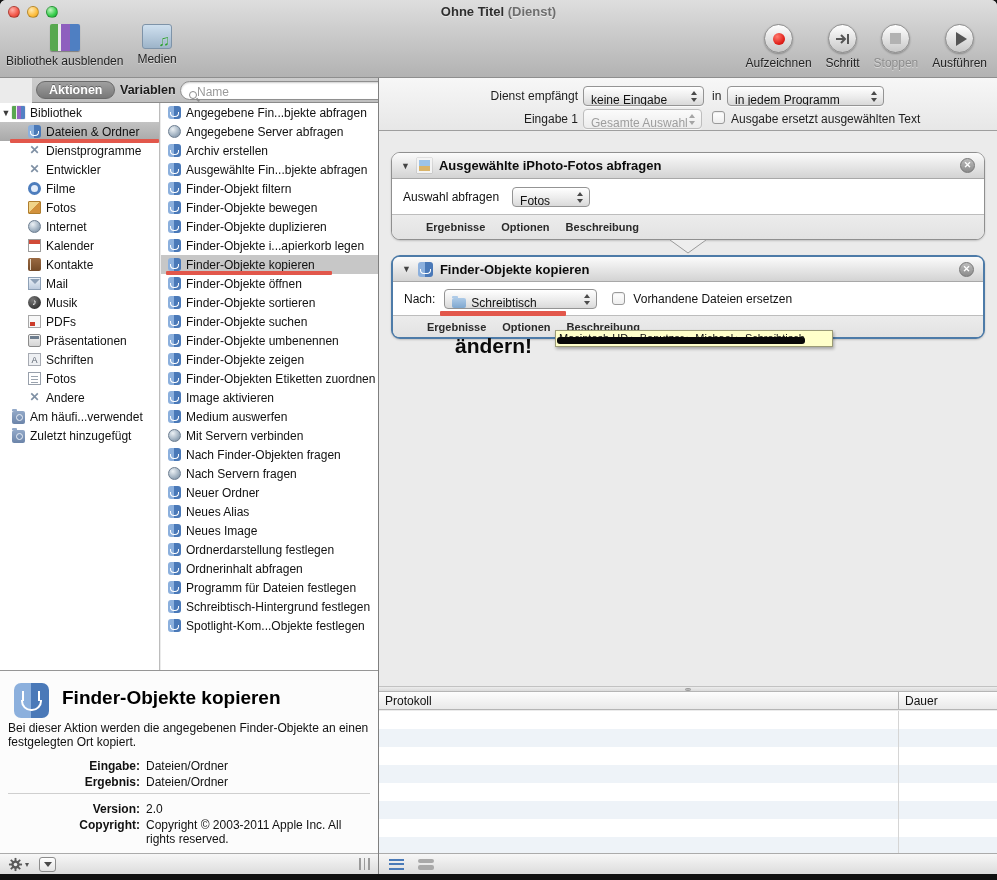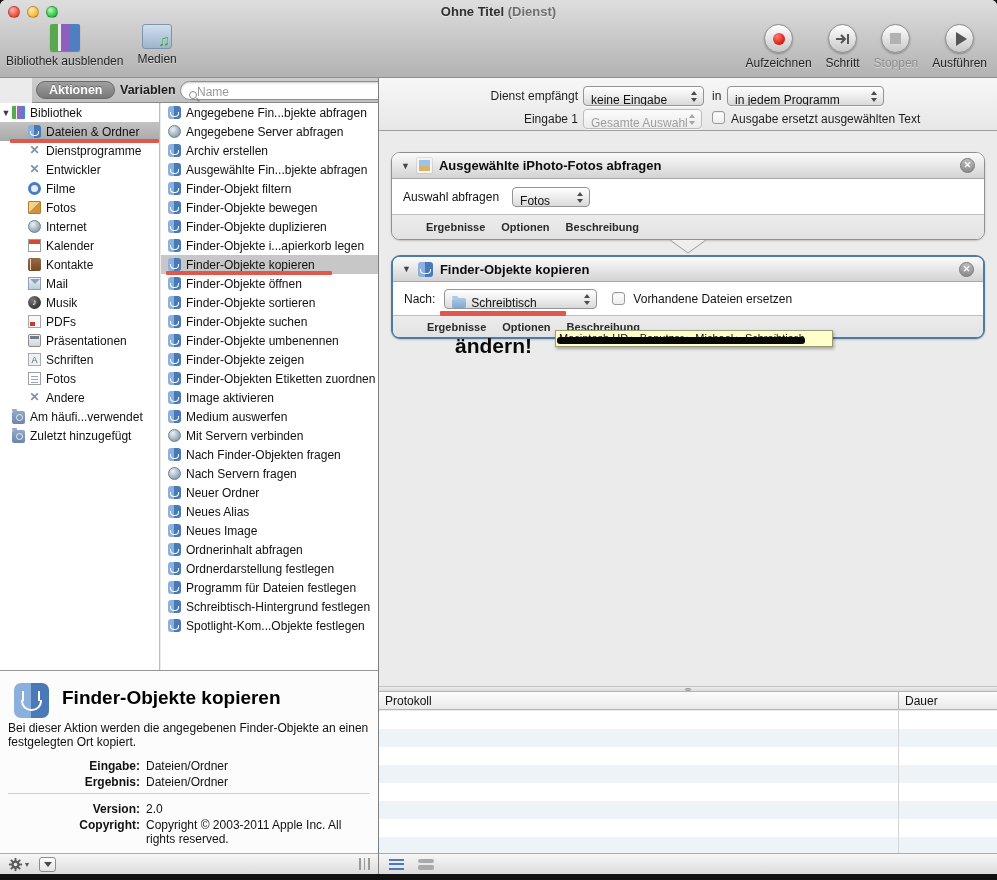--- a/index.html
+++ b/index.html
@@ -445,26 +445,26 @@
         <span class="lbl">Neues Alias</span>
       </div>
 
       <div class="row">
         <span class="ic ic-finder"></span>
         <span class="lbl">Neues Image</span>
       </div>
 
       <div class="row">
         <span class="ic ic-finder"></span>
+        <span class="lbl">Ordnerdarstellung festlegen</span>
+      </div>
+
+      <div class="row">
+        <span class="ic ic-finder"></span>
         <span class="lbl">Ordnerinhalt abfragen</span>
-      </div>
-
-      <div class="row">
-        <span class="ic ic-finder"></span>
-        <span class="lbl">Ordnerdarstellung festlegen</span>
       </div>
 
       <div class="row">
         <span class="ic ic-finder"></span>
         <span class="lbl">Programm für Dateien festlegen</span>
       </div>
 
       <div class="row">
         <span class="ic ic-finder"></span>
         <span class="lbl">Schreibtisch-Hintergrund festlegen</span>

